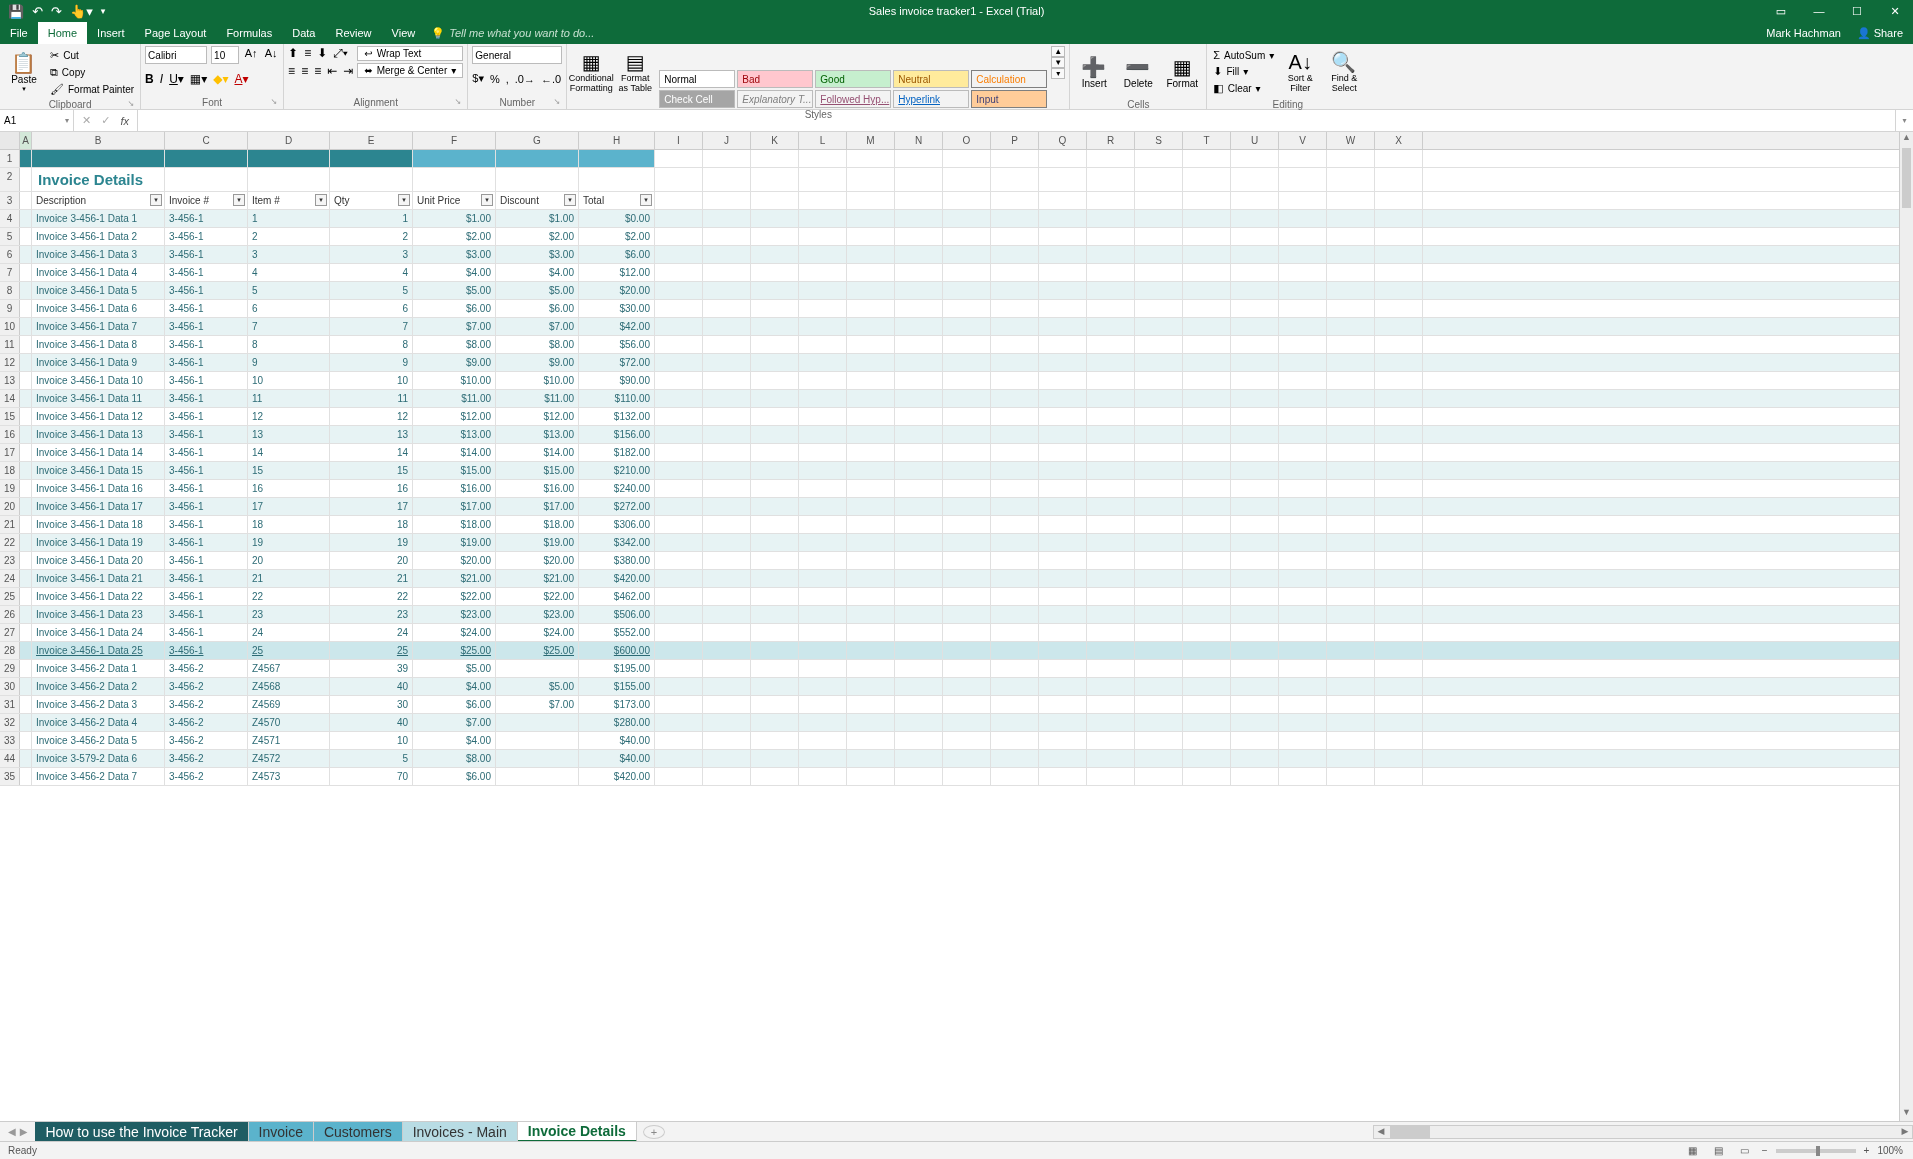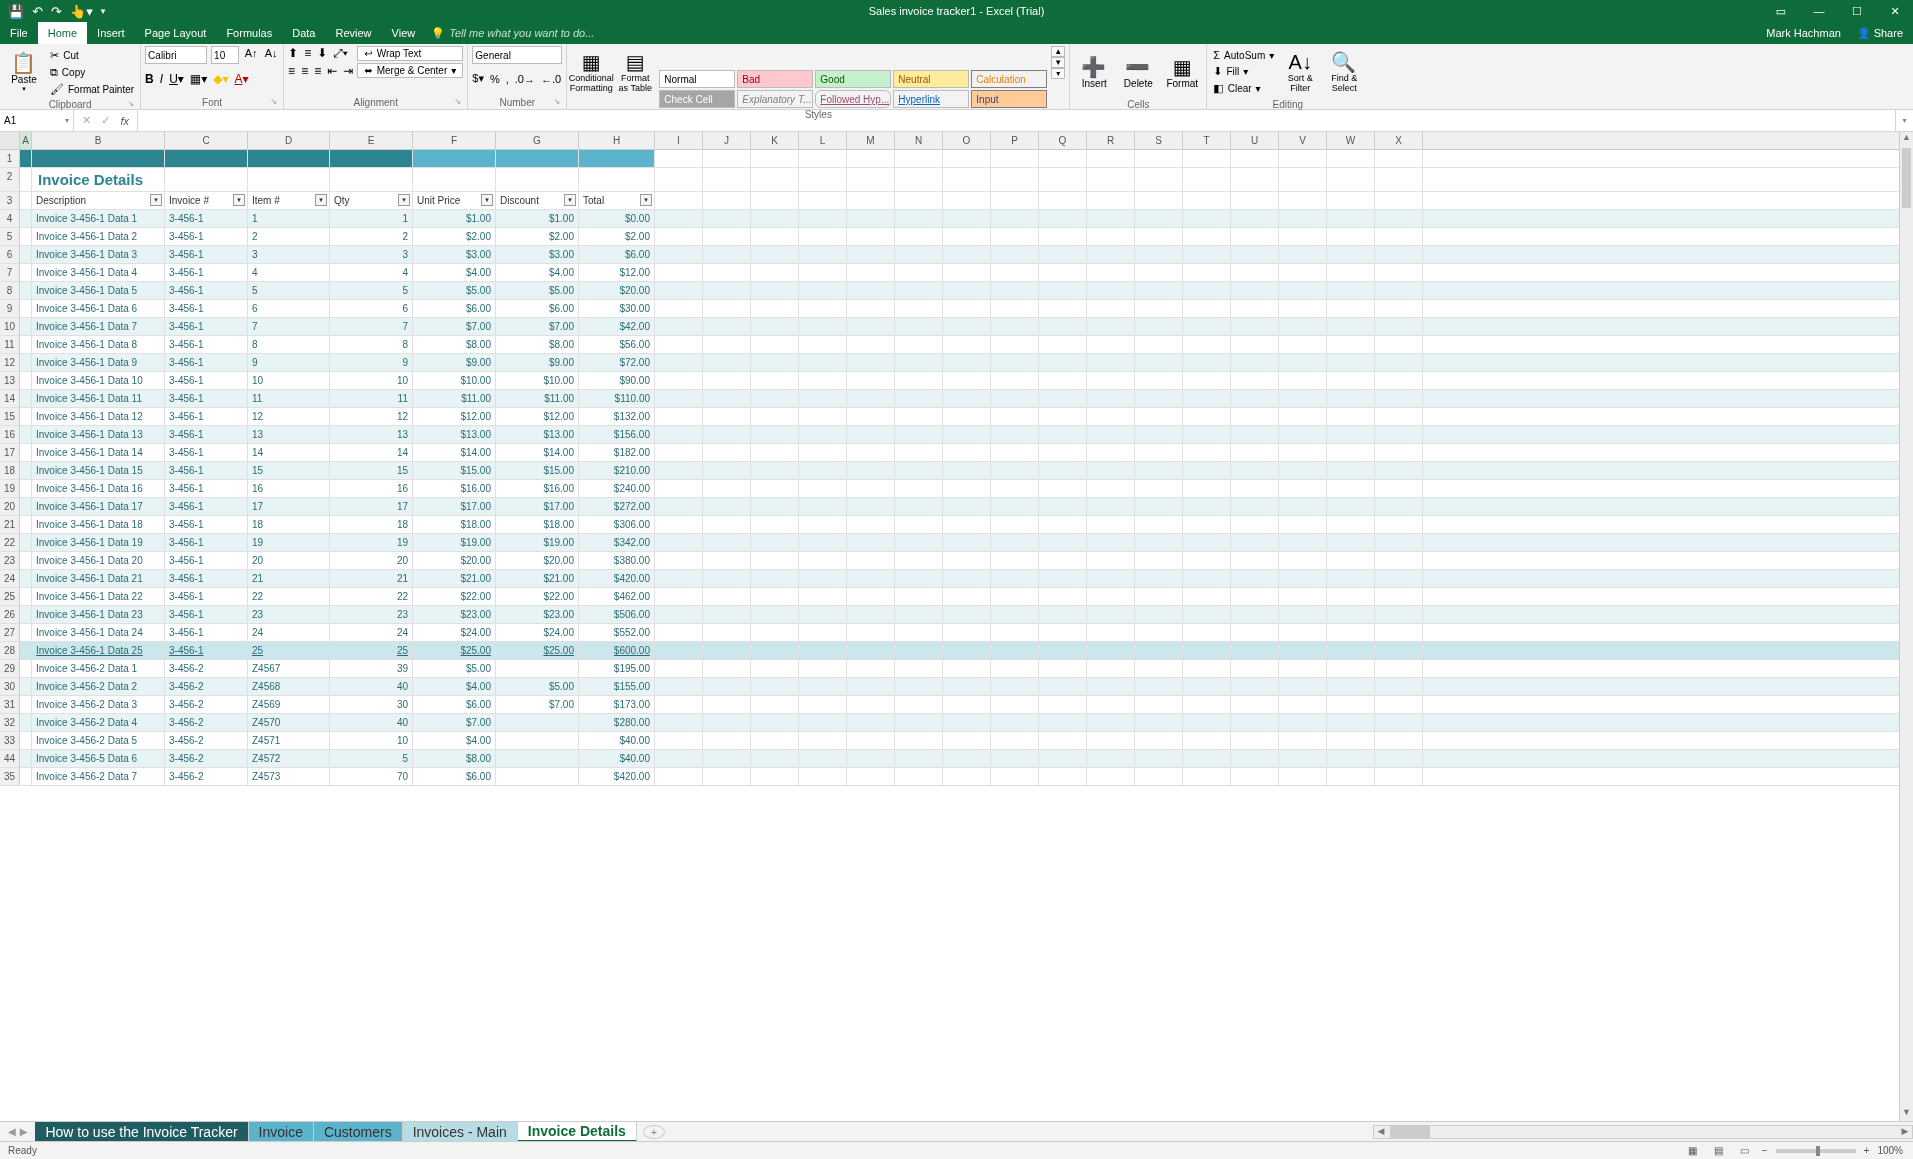--- a/index.html
+++ b/index.html
@@ -50,21 +50,21 @@
 
 .styles-gallery { display: grid; grid-template-columns: repeat(5, 76px); gap: 2px; align-content: start; margin-top: 24px; }
 .style-swatch { height: 18px; line-height: 18px; padding: 0 4px; font-size: 10px; border: 1px solid #bbb; overflow: hidden; white-space: nowrap; cursor: pointer; }
 .style-normal { background: #fff; color: #000; }
 .style-bad { background: #ffc7ce; color: #9c0006; }
 .style-good { background: #c6efce; color: #006100; }
 .style-neutral { background: #ffeb9c; color: #9c5700; }
 .style-calc { background: #f2f2f2; color: #fa7d00; border: 1px solid #7f7f7f; }
 .style-check { background: #a5a5a5; color: #fff; }
 .style-explan { font-style: italic; color: #7f7f7f; }
-.style-followed { color: #954f72; text-decoration: underline; border-radius: 6px; }
+.style-followed { color: #954f72; text-decoration: underline; }
 .style-hyperlink { color: #0563c1; text-decoration: underline; }
 .style-input { background: #ffcc99; color: #3f3f76; border: 1px solid #7f7f7f; }
 .styles-nav { width: 14px; display: flex; flex-direction: column; }
 .styles-nav div { flex: 1; border: 1px solid #bbb; display: flex; align-items: center; justify-content: center; font-size: 8px; cursor: pointer; background: #f9f9f9; }
 
 
 .formula-bar { height: 22px; border-bottom: 1px solid #d4d4d4; display: flex; align-items: stretch; background: #fff; }
 .namebox { width: 74px; border-right: 1px solid #d4d4d4; display: flex; align-items: center; padding: 0 4px; font-size: 10px; }
 .namebox input { border: none; width: 50px; font-size: 10px; outline: none; }
 .namebox .dd { margin-left: auto; font-size: 8px; color: #888; cursor: pointer; }
@@ -1272,21 +1272,21 @@
         <div class="cell cRest"></div>
         <div class="cell cRest"></div>
         <div class="cell cRest"></div>
         <div class="cell cRest"></div>
         <div class="cell cRest"></div>
         <div class="cell cRest"></div>
       </div>
       <div class="row band-even">
         <div class="rowh">44</div>
         <div class="cell cA"></div>
-        <div class="cell cB">Invoice 3-456-5 Data 6</div>
+        <div class="cell cB">Invoice 3-579-2 Data 6</div>
         <div class="cell cC">3-456-2</div>
         <div class="cell cD">Z4572</div>
         <div class="cell cE r">5</div>
         <div class="cell cF r">$8.00</div>
         <div class="cell cG r"></div>
         <div class="cell cH r">$40.00</div>
         <div class="cell cRest"></div>
         <div class="cell cRest"></div>
         <div class="cell cRest"></div>
         <div class="cell cRest"></div>

